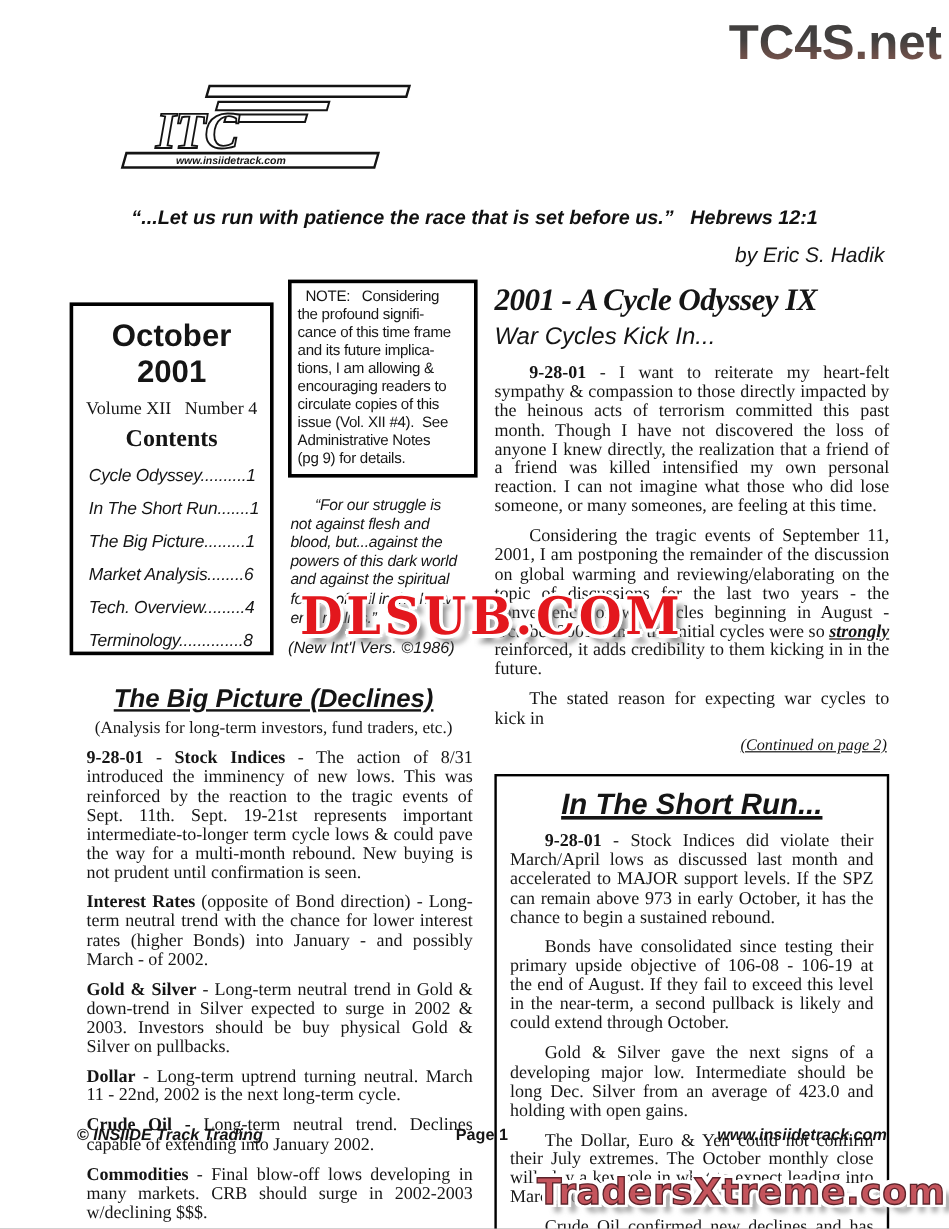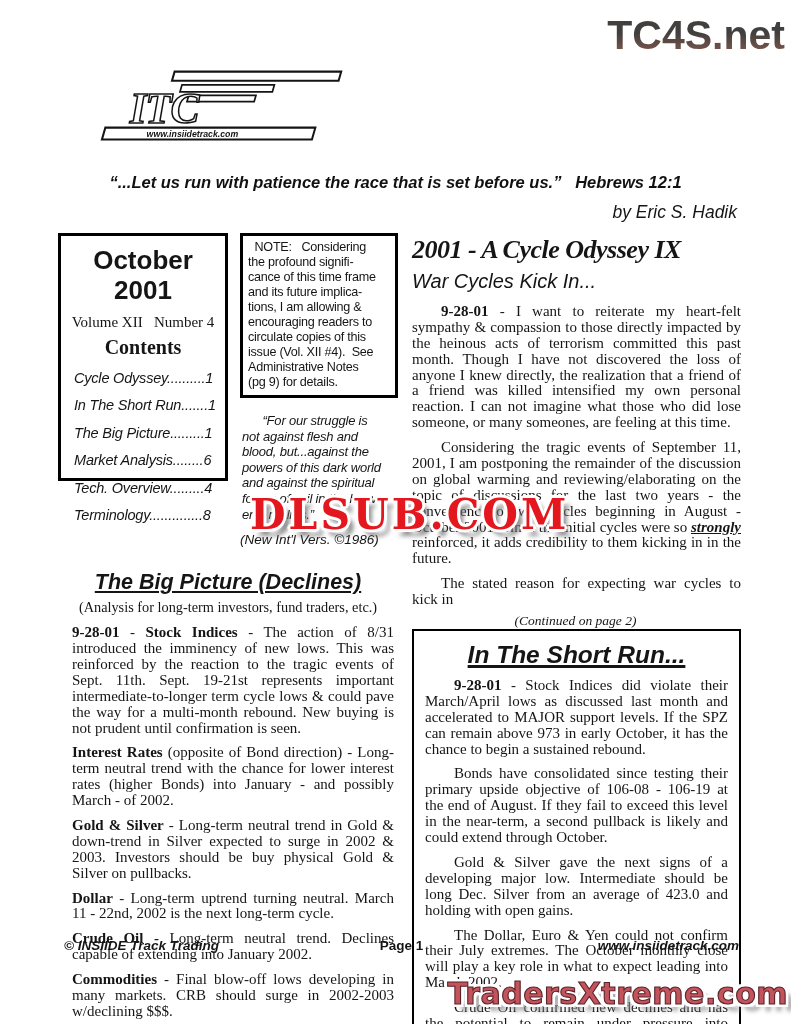--- a/index.html
+++ b/index.html
@@ -65,22 +65,22 @@
     font-family:"Liberation Sans", sans-serif; font-style:italic; font-size:17.5px;
   }
 
   
   .main { display:flex; gap:14px; padding:10px 50px 0 58px; }
   .col-left  { width:340px; flex:0 0 340px; }
   .col-right { flex:1; min-width:0; }
 
   .top-row { display:flex; gap:12px; }
   .contents-box {
-    width:170px; flex:0 0 170px; height:248px;
-    border:3px solid #000; padding:10px 6px 0 6px; text-align:center;
+    width:170px; flex:0 0 170px; height:294px;
+    border:3px solid #000; padding:10px 6px 0 6px; text-align:center;margin-top:19px;
   }
   .cb-month, .cb-year {
     font-family:"Liberation Sans", sans-serif; font-weight:bold;
     font-size:26px; line-height:1.15;
   }
   .cb-volume { font-size:15px; margin-top:8px; }
   .cb-heading { font-weight:bold; font-size:20px; margin-top:5px; }
   .toc { margin-top:6px; text-align:left; padding-left:7px; }
   .toc-item {
     font-family:"Liberation Sans", sans-serif; font-style:italic;
@@ -125,22 +125,23 @@
   .article-title {
     font-family:Liberation Serif, serif; font-weight:bold; font-style:italic;
     font-size:26px; letter-spacing:-0.5px; margin-top:2px;
   }
   .article-sub {
     font-family:"Liberation Sans", sans-serif; font-style:italic;
     font-size:20px; margin:5px 0 11px 0;
   }
   .col-right .bodytext p { text-indent:29px; }
   .continued {
-    font-style:italic; font-size:13.5px; text-align:center;
-    margin:-4px 2px 0 0;
+    font-style:italic; font-size:13.5px; text-align:right;
+    margin:-4px 2px 16px 0;
+    text-decoration:underline;
   }
   .shortrun-box { border:2.5px solid #000; padding:8px 11px 9px 11px; }
   .shortrun-title {
     text-align:center; font-family:"Liberation Sans", sans-serif;
     font-weight:bold; font-style:italic; font-size:24.5px;
     text-decoration:underline; text-decoration-thickness:2.5px; text-underline-offset:2px;
     margin:2px 0 9px 0;
   }
   .shortrun-box .bodytext p:last-child { margin-bottom:0; }
 

